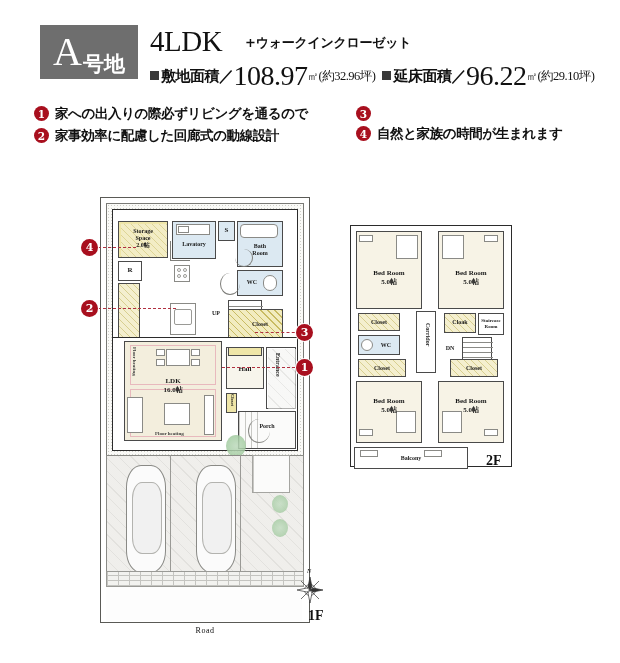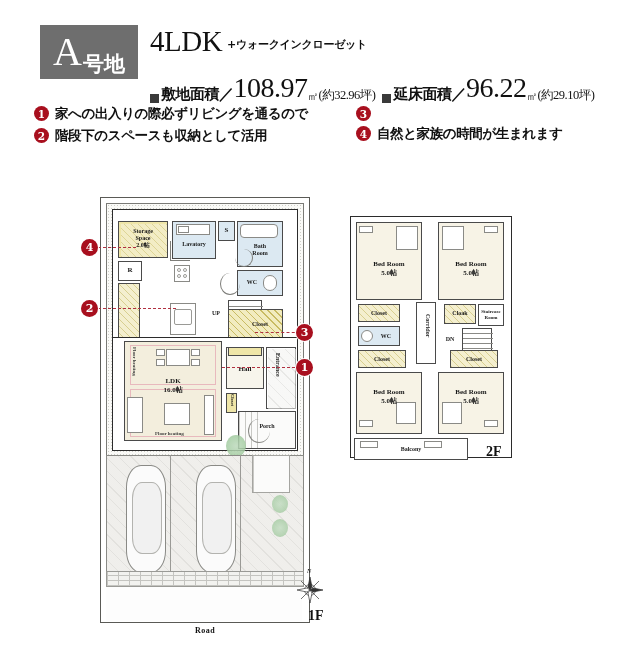--- a/index.html
+++ b/index.html
@@ -23,23 +23,23 @@
     letter-spacing:0px;
   }
   #badge-suffix{
     color:#fff;font-size:21px;line-height:21px;font-weight:700;
     align-self:flex-end;margin-bottom:5px;margin-left:1px;
     font-family:"DejaVu Serif",serif;
   }
   #title-block{position:absolute;left:150px;top:26px;}
   #madori-row{display:flex;align-items:flex-end;}
   #madori{font-size:29px;line-height:30px;letter-spacing:-0.5px;}
-  #madori-sub{font-size:11px;font-weight:700;margin-left:5px;margin-bottom:4px;
+  #madori-sub{font-size:13px;font-weight:700;margin-left:23px;margin-bottom:4px;
     font-family:"DejaVu Serif",serif;letter-spacing:-0.3px;}
-  #area-row{display:flex;align-items:flex-end;margin-top:16px;font-size:14px;}
+  #area-row{display:flex;align-items:center;margin-top:4px;font-size:14px;}
   .sqbullet{display:inline-block;width:9px;height:9px;background:#3a3a3a;margin-right:2px;
     position:relative;top:-1px;}
   .area-label{font-size:15px;font-weight:700;letter-spacing:-0.5px;}
   .area-num{font-size:28px;font-weight:400;letter-spacing:-0.5px;}
   .area-unit{font-size:11px;}
   .area-tsubo{font-size:12.5px;letter-spacing:-0.5px;}
   .area-gap{display:inline-block;width:7px;}
   
   #features{position:absolute;left:34px;top:104px;width:570px;height:70px;}
   .feat-col{position:absolute;top:0;}
@@ -110,21 +110,21 @@
   }
   .leader{position:absolute;height:0;border-top:1px dashed #b03040;z-index:39;}
   
   .furn{position:absolute;border:0.7px solid #8a8a86;box-sizing:border-box;background:#fff;}
   .furn-n{position:absolute;border:0.7px solid #9a9a96;box-sizing:border-box;background:transparent;}
   .door-arc{position:absolute;border:0.7px solid #8a8a86;border-radius:50%;
     background:transparent;box-sizing:border-box;}
   .floorlbl{position:absolute;font-size:14px;font-weight:700;font-family:"Liberation Serif",serif;}
   #compass{position:absolute;left:296px;top:576px;width:28px;height:28px;}
   #road-label{position:absolute;left:175px;top:626px;width:60px;text-align:center;
-    font-size:8px;font-weight:700;letter-spacing:0.5px;}
+    font-size:8px;font-weight:400;letter-spacing:0.5px;}
 </style>
 </head>
 <body>
 
 <div id="header">
 
   <div id="badge">
     <span id="badge-letter">A</span>
     <span id="badge-suffix">号地</span>
   </div>
@@ -155,21 +155,21 @@
 <div id="features">
   <div class="feat-col" id="feat-col-left">
     <div class="feat-item">
       <div class="feat-num">1</div>
       <div>
         <div class="feat-text">家への出入りの際必ずリビングを通るので</div>
       </div>
     </div>
     <div class="feat-item">
       <div class="feat-num">2</div>
-      <div class="feat-text">階段下のスペースも収納として活用</div>
+      <div class="feat-text">家事効率に配慮した回廊式の動線設計</div>
     </div>
   </div>
   <div class="feat-col" id="feat-col-right">
     <div class="feat-item">
       <div class="feat-num">3</div>
     </div>
     <div class="feat-item">
       <div class="feat-num">4</div>
       <div class="feat-text">自然と家族の時間が生まれます</div>
     </div>
@@ -313,21 +313,21 @@
       <circle cx="14" cy="14" r="5.5"></circle>
       <path d="M14 1 L16 11 L14 14 L12 11 Z" fill="#333"></path>
       <path d="M14 27 L12 17 L14 14 L16 17 Z" fill="#fff"></path>
       <path d="M1 14 L11 12 L14 14 L11 16 Z" fill="#fff"></path>
       <path d="M27 14 L17 16 L14 14 L17 12 Z" fill="#333"></path>
       <path d="M5 5 L12 12 M23 5 L16 12 M5 23 L12 16 M23 23 L16 16"></path>
     </g>
   </svg>
 </div>
 
-<div class="fp" id="floor2" style="left:350px;top:216px;width:170px;height:265px;">
+<div class="fp" id="floor2" style="left:350px;top:225px;width:170px;height:265px;">
 
   <div class="f-white bd2" style="position:absolute;left:0;top:0;width:160px;height:240px;"></div>
 
   <div class="room f-room bd" style="left:6px;top:6px;width:66px;height:78px;"></div>
   <div class="furn" style="left:46px;top:10px;width:22px;height:24px;"></div>
   <div class="furn" style="left:9px;top:10px;width:14px;height:7px;"></div>
   <div class="rlabel big" style="left:6px;top:44px;width:66px;">Bed Room</div>
   <div class="rlabel big" style="left:6px;top:53px;width:66px;">5.0帖</div>
 
   <div class="room f-room bd" style="left:88px;top:6px;width:66px;height:78px;"></div>

